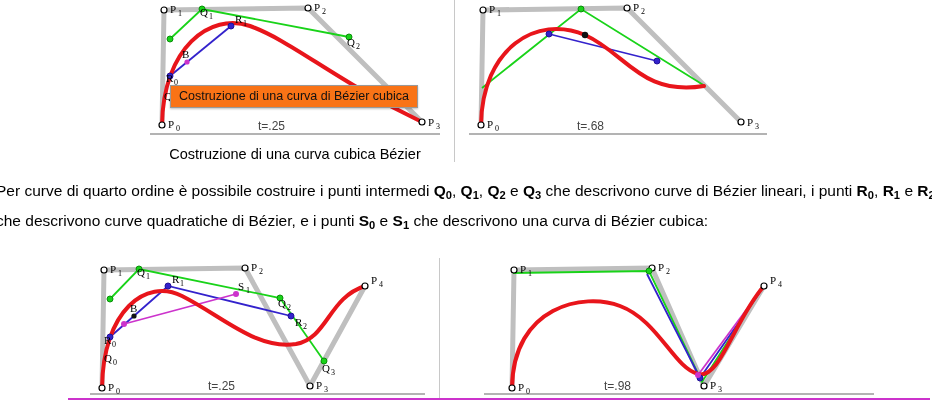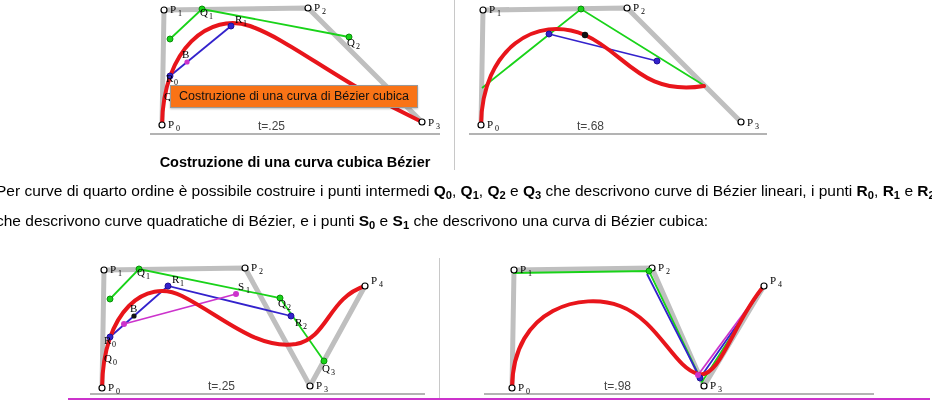--- a/index.html
+++ b/index.html
@@ -32,22 +32,21 @@
   .fig {
     position: relative;
   }
   .fig svg { display: block; }
 
   .fig-caption {
     font-size: 14.5px;
     color: #000;
     text-align: center;
     white-space: nowrap;
-    margin-top: 14px;
-    font-weight: bold;
+    margin-top: 6px;
   }
 
   .divider-v {
     width: 1px;
     background: #c8c8c8;
     margin: 0 4px;
     align-self: stretch;
   }
 
   

